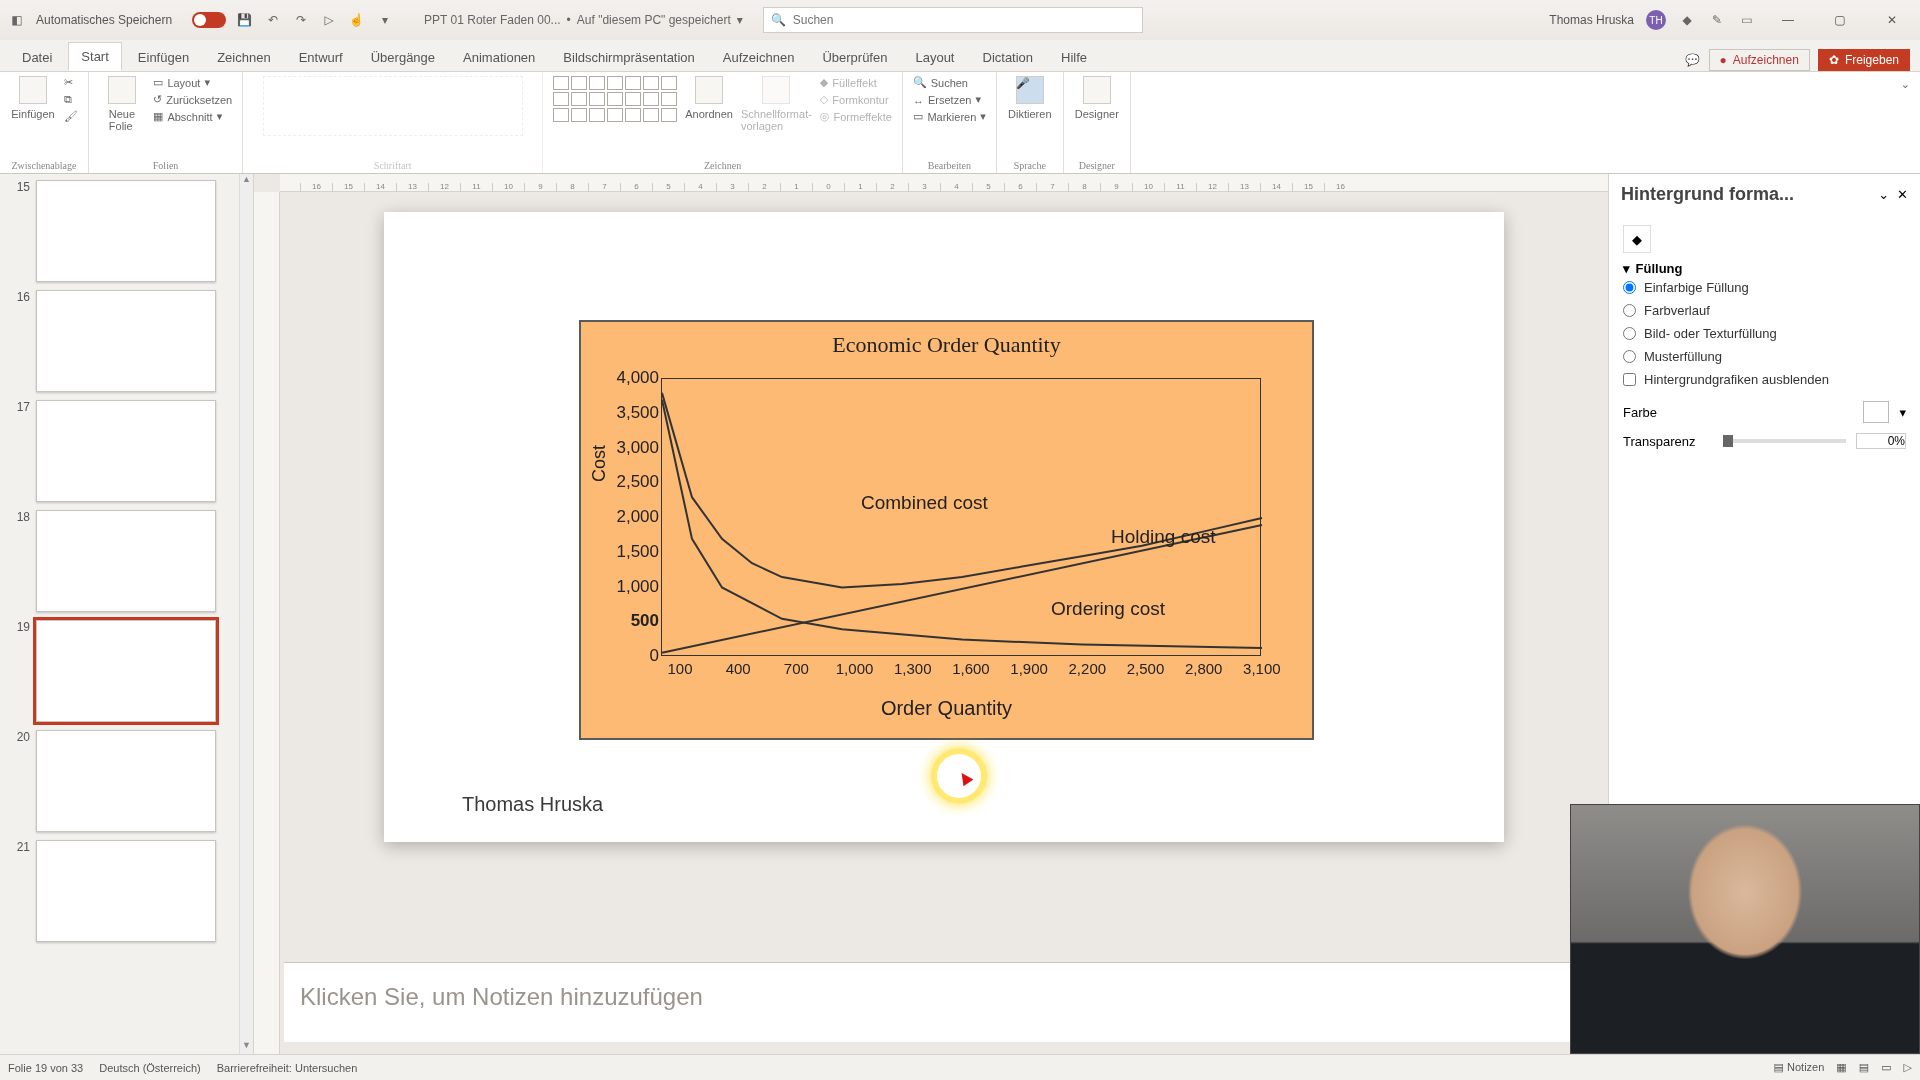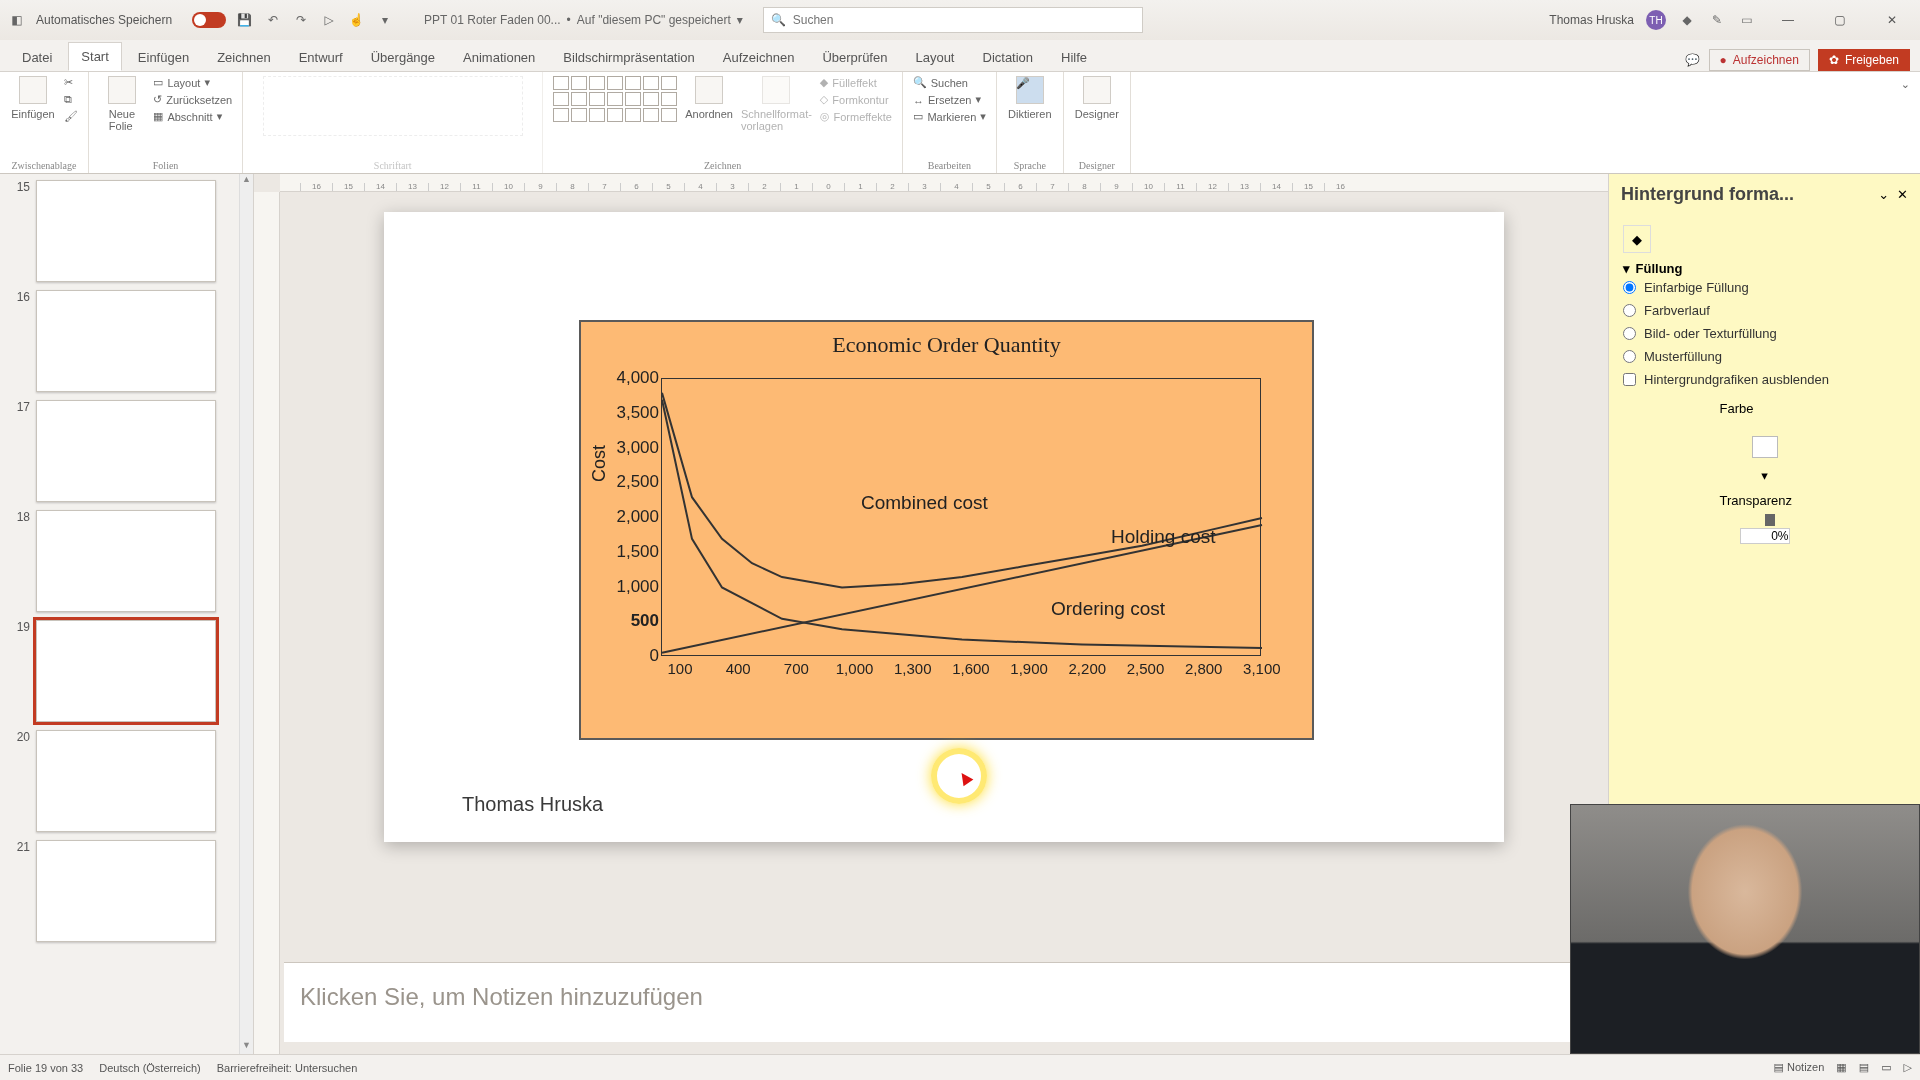--- a/index.html
+++ b/index.html
@@ -70,29 +70,29 @@
   .curve-lbl{ position:absolute; font-size:19px;}
 
   .presenter{ position:absolute; left:78px; bottom:26px; font-size:20px; color:#3a3a3a; }
 
   .highlight{ position:absolute; width:56px;height:56px;border-radius:50%; box-shadow:0 0 0 6px rgba(255,215,0,.55) inset, 0 0 14px rgba(255,215,0,.8); }
   .cursor-tri{ position:absolute; width:0;height:0;border-left:6px solid transparent;border-right:6px solid transparent;border-bottom:12px solid #d11; transform:rotate(-35deg);}
 
   .notes{ position:absolute; left:30px; right:28px; bottom:12px; height:80px; background:#fff; border-top:1px solid #ccc6be; padding:20px 16px; font-size:24px; color:#9a948c;}
 
   
-  .formatpane{ width:312px; background:#fef9c3; border-left:1px solid #d6d2cd; font-size:13px;}
+  .formatpane{ width:312px; background:#ffffff; border-left:1px solid #d6d2cd; font-size:13px;}
   .fp-head{ display:flex; align-items:center; padding:10px 12px; gap:8px;}
   .fp-title{ flex:1; font-size:18px; font-weight:600; color:#444;}
   .fp-body{ padding:10px 14px;}
   .fp-icon{ width:28px;height:28px;border:1px solid #ddd; display:flex;align-items:center;justify-content:center;}
   .fp-section{ margin-top:8px;}
   .fp-opt{ display:flex; align-items:center; gap:8px; padding:4px 0; font-size:13px; color:#333;}
   .fp-opt input{margin:0;}
-  .fp-row{ display:flex; align-items:center; gap:10px; margin-top:10px;flex-direction:column;}
+  .fp-row{ display:flex; align-items:center; gap:10px; margin-top:10px;}
   .swatch{ width:26px;height:22px;border:1px solid #bbb;background:#fff;}
   .slider{ flex:1;height:4px;background:#ddd;position:relative;}
   .slider::after{content:"";position:absolute;left:0;top:-4px;width:10px;height:12px;background:#666;}
 
   .webcam{ position:absolute; right:0; bottom:26px; width:350px; height:250px; background:#2a2d33; border:1px solid #444; overflow:hidden;}
   .webcam::after{content:"";position:absolute;inset:0;background:radial-gradient(ellipse 110px 130px at 50% 35%,#d9b89c 0,#caa281 48%,transparent 52%),linear-gradient(#8f8d8a,#6c6b69 55%,#1c1f24 56%);}
   
   
   .statusbar{ position:absolute; bottom:0; left:0; right:0; height:26px; background:#f3f1ee; border-top:1px solid #d6d2cd; display:flex; align-items:center; font-size:11px; color:#555; padding:0 8px; gap:16px;}
   .statusbar .sr{margin-left:auto;display:flex;gap:12px;align-items:center;} 
@@ -382,20 +382,21 @@
               <span>700</span>
               <span>1,000</span>
               <span>1,300</span>
               <span>1,600</span>
               <span>1,900</span>
               <span>2,200</span>
               <span>2,500</span>
               <span>2,800</span>
               <span>3,100</span>
             </div>
+          <div class="xlabel">Order Quantity</div>
           <div class="curve-lbl" style="left:280px;top:170px">Combined cost</div>
           <div class="curve-lbl" style="left:530px;top:204px">Holding cost</div>
           <div class="curve-lbl" style="left:470px;top:276px">Ordering cost</div>
         </div>
         <div class="presenter">Thomas Hruska</div>
         <div class="highlight" style="left:547px;top:536px"></div>
         <div class="cursor-tri" style="left:575px;top:560px"></div>
       </div>
     </div>
     <div class="notes">Klicken Sie, um Notizen hinzuzufügen</div>

